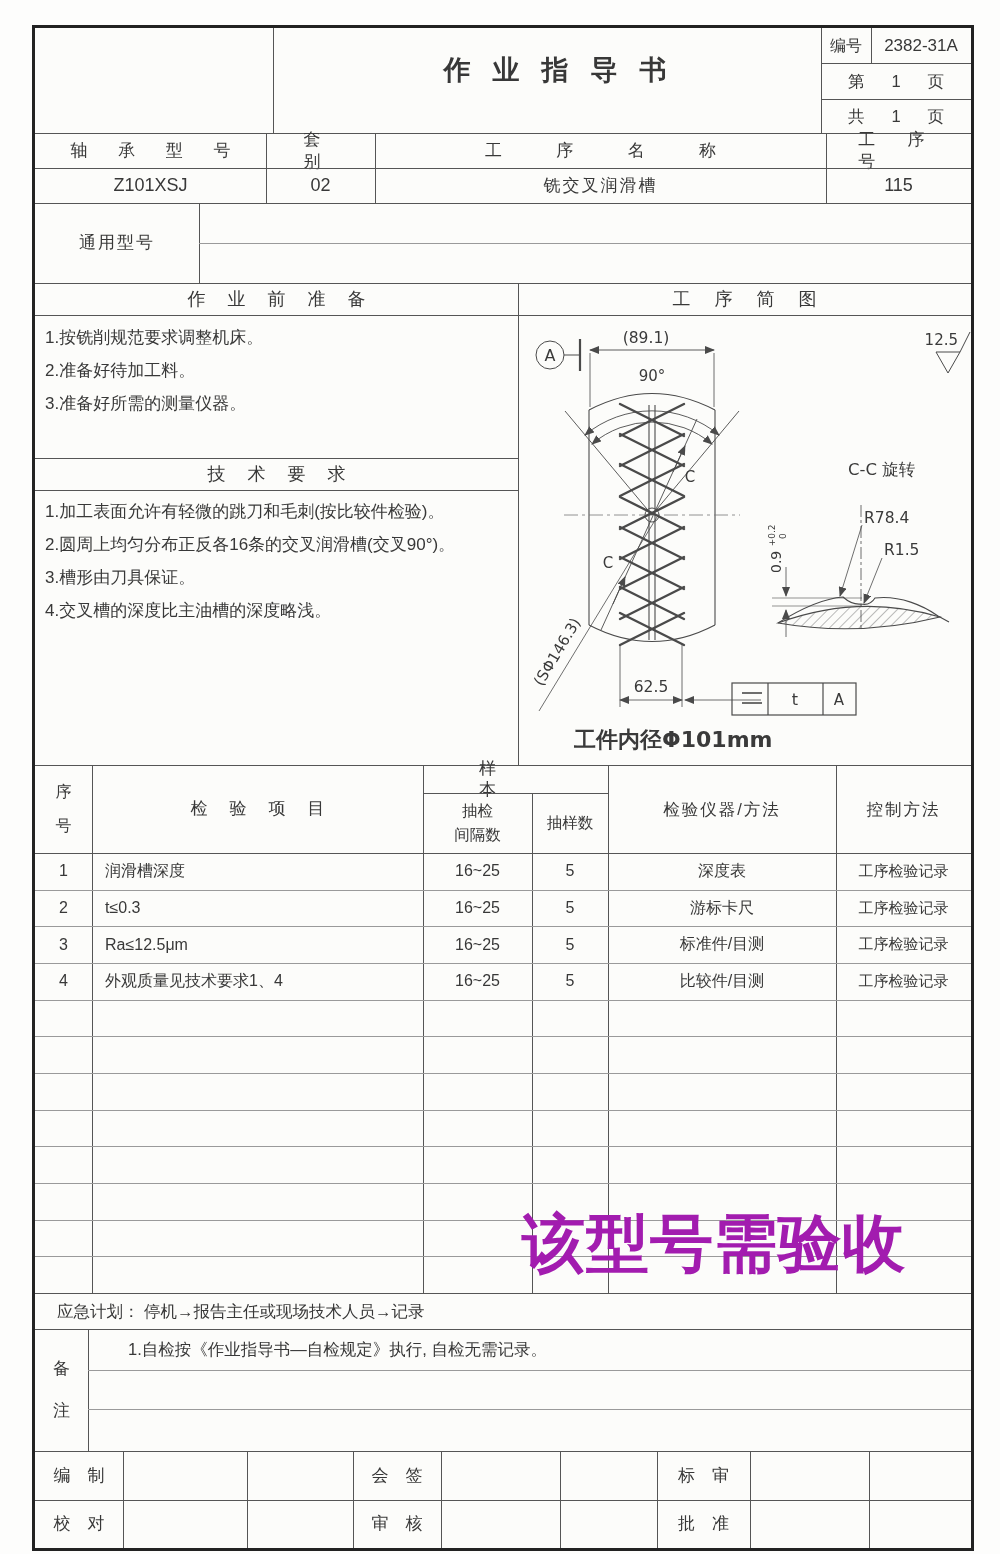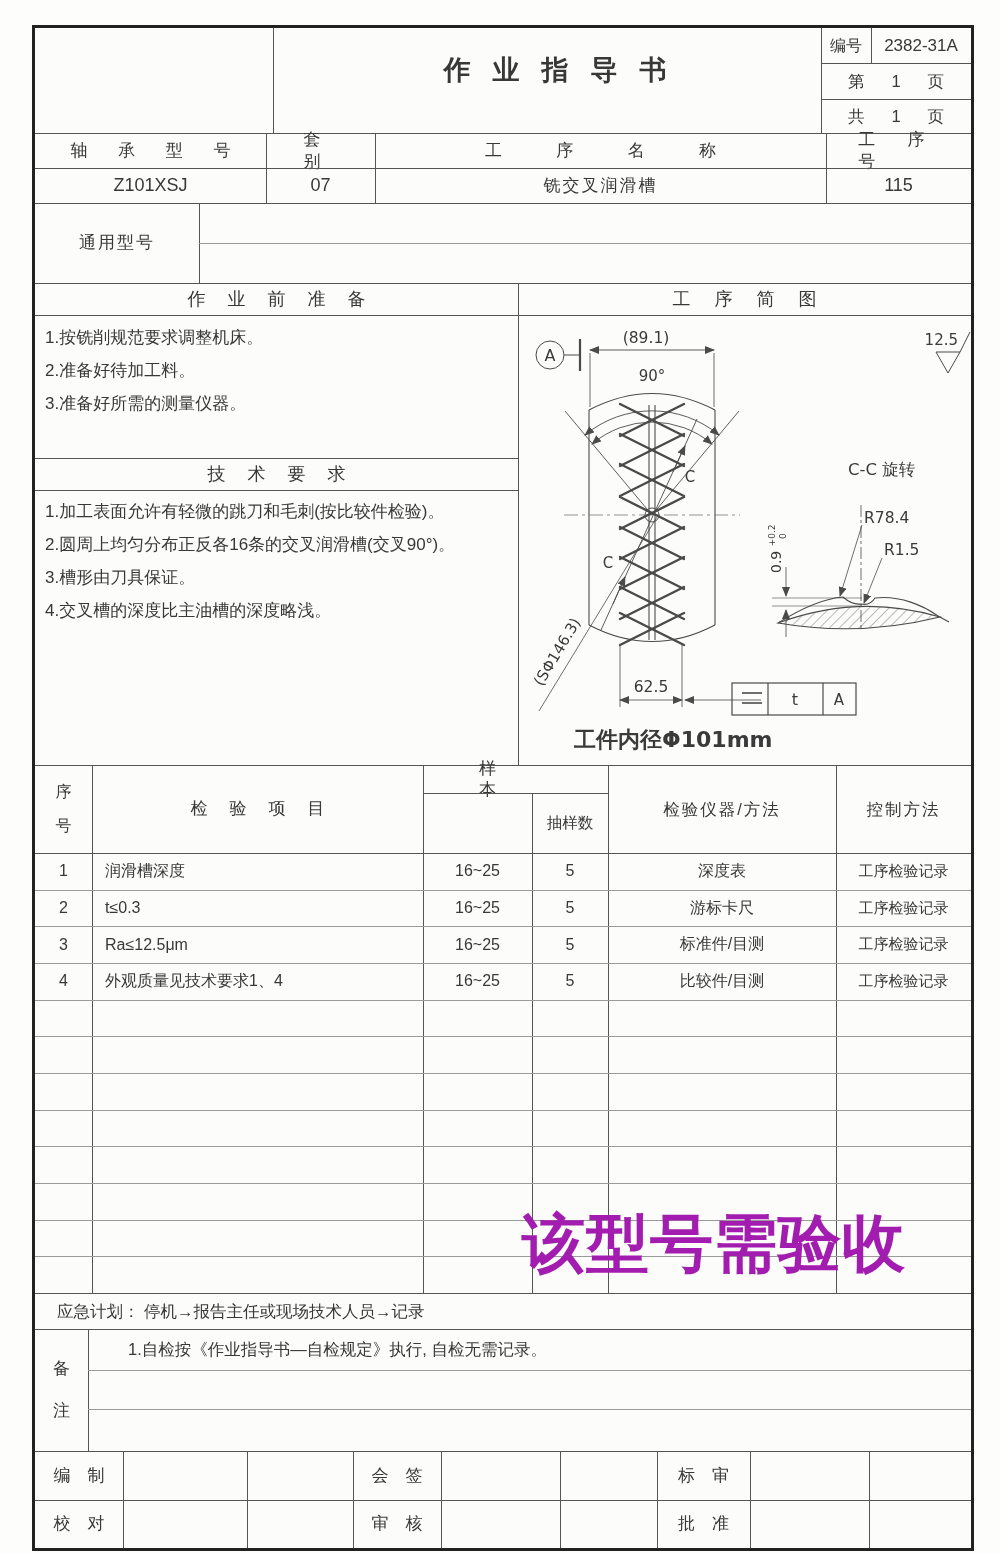--- a/index.html
+++ b/index.html
@@ -55,21 +55,21 @@
 
   <div class="vl" style="left:231px;top:105px;height:70px"></div>
   <div class="vl" style="left:340px;top:105px;height:70px"></div>
   <div class="vl" style="left:791px;top:105px;height:70px"></div>
   <div class="c" style="left:0;top:105px;width:231px;height:35px;font-size:17px;letter-spacing:1.8em;padding-left:1.8em">轴承型号</div>
   <div class="c" style="left:231px;top:105px;width:109px;height:35px;font-size:17px;letter-spacing:2.2em;padding-left:2.2em">套别</div>
   <div class="c" style="left:340px;top:105px;width:451px;height:35px;font-size:17px;letter-spacing:3.2em;padding-left:3.2em">工序名称</div>
   <div class="c" style="left:791px;top:105px;width:145px;height:35px;font-size:17px;letter-spacing:1.9em;padding-left:1.9em">工序号</div>
   <div class="hl" style="left:0;top:140px;width:936px"></div>
   <div class="c" style="left:0;top:140px;width:231px;height:35px;font-size:18px">Z101XSJ</div>
-  <div class="c" style="left:231px;top:140px;width:109px;height:35px;font-size:18px">07</div>
+  <div class="c" style="left:231px;top:140px;width:109px;height:35px;font-size:18px">02</div>
   <div class="c" style="left:340px;top:140px;width:451px;height:35px;font-size:17px;letter-spacing:2px">铣交叉润滑槽</div>
   <div class="c" style="left:791px;top:140px;width:145px;height:35px;font-size:18px">115</div>
   <div class="hl" style="left:0;top:175px;width:936px"></div>
 
   <div class="vl" style="left:164px;top:175px;height:80px"></div>
   <div class="c" style="left:0;top:175px;width:164px;height:80px;font-size:17px;letter-spacing:2px">通用型号</div>
   <div class="th" style="left:164px;top:215px;width:772px"></div>
   <div class="c" style="left:164px;top:175px;width:772px;height:40px"></div>
   <div class="c" style="left:164px;top:215px;width:772px;height:40px"></div>
   <div class="hl" style="left:0;top:255px;width:936px"></div>
@@ -219,20 +219,22 @@
   <div class="vl" style="left:388px;top:737px;height:528px"></div>
   <div class="vl" style="left:497px;top:765px;height:500px"></div>
   <div class="vl" style="left:573px;top:737px;height:528px"></div>
   <div class="vl" style="left:801px;top:737px;height:528px"></div>
 
   <div class="c pre" style="left:0;top:737px;width:57px;height:88px;font-size:16px;line-height:2.1">序
 号</div>
   <div class="c" style="left:57px;top:737px;width:331px;height:88px;font-size:17px;letter-spacing:22px;padding-left:22px">检验项目</div>
   <div class="c" style="left:388px;top:737px;width:185px;height:28px;font-size:17px;letter-spacing:56px;padding-left:56px">样本</div>
   <div class="hl" style="left:388px;top:765px;width:185px;height:1.2px"></div>
+  <div class="c pre" style="left:388px;top:765px;width:109px;height:60px;font-size:15.5px;line-height:1.55">抽检
+间隔数</div>
   <div class="c" style="left:497px;top:765px;width:76px;height:60px;font-size:15.5px">抽样数</div>
   <div class="c" style="left:573px;top:737px;width:228px;height:88px;font-size:16.5px;letter-spacing:2px">检验仪器/方法</div>
   <div class="c" style="left:801px;top:737px;width:135px;height:88px;font-size:16.5px;letter-spacing:2px">控制方法</div>
   <div class="hl" style="left:0;top:825px;width:936px"></div>
 
   <div class="trow" style="top:825px">
     <span class="tc tc0">1</span>
     <span class="tc tc1">润滑槽深度</span>
     <span class="tc tc2">16~25</span>
     <span class="tc tc3">5</span>

